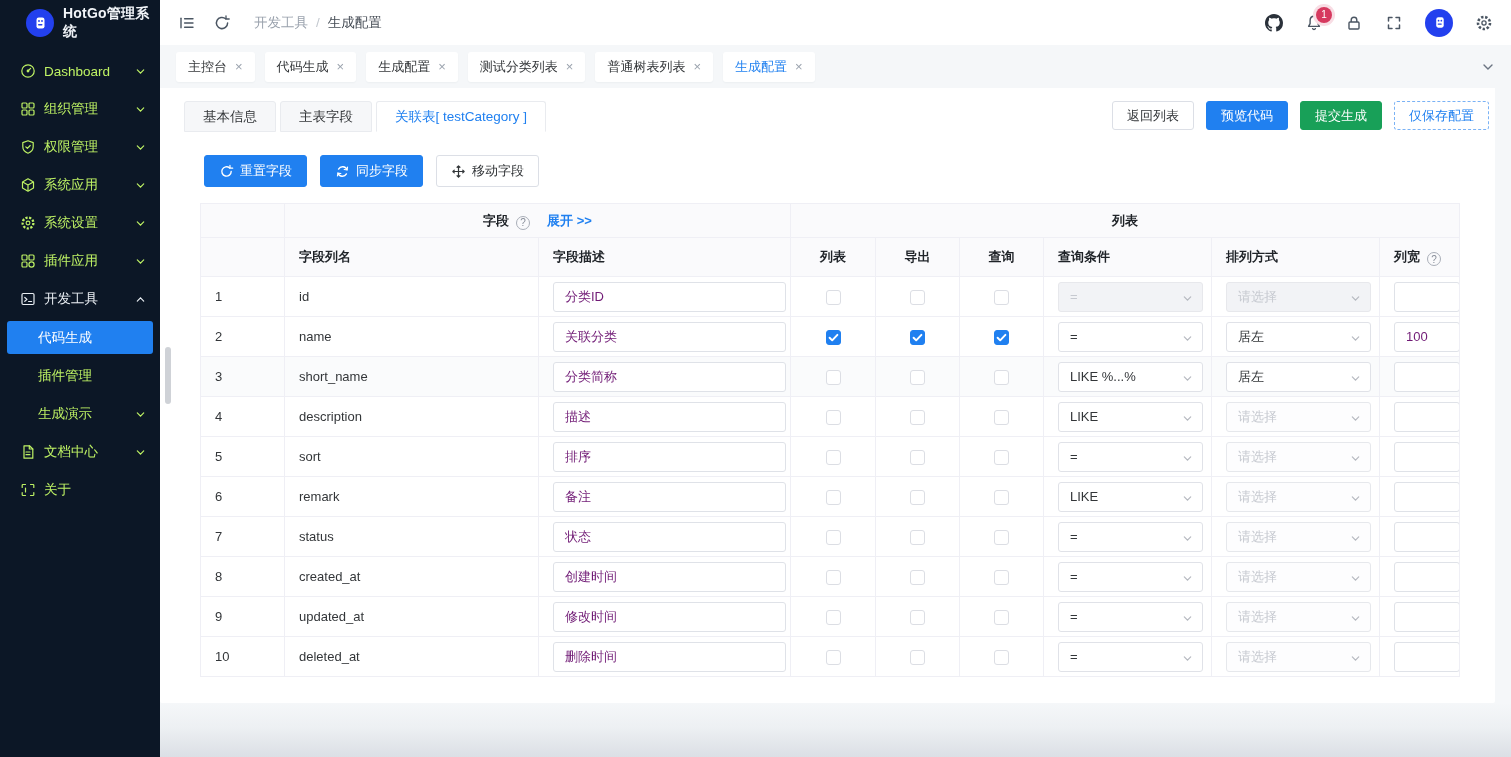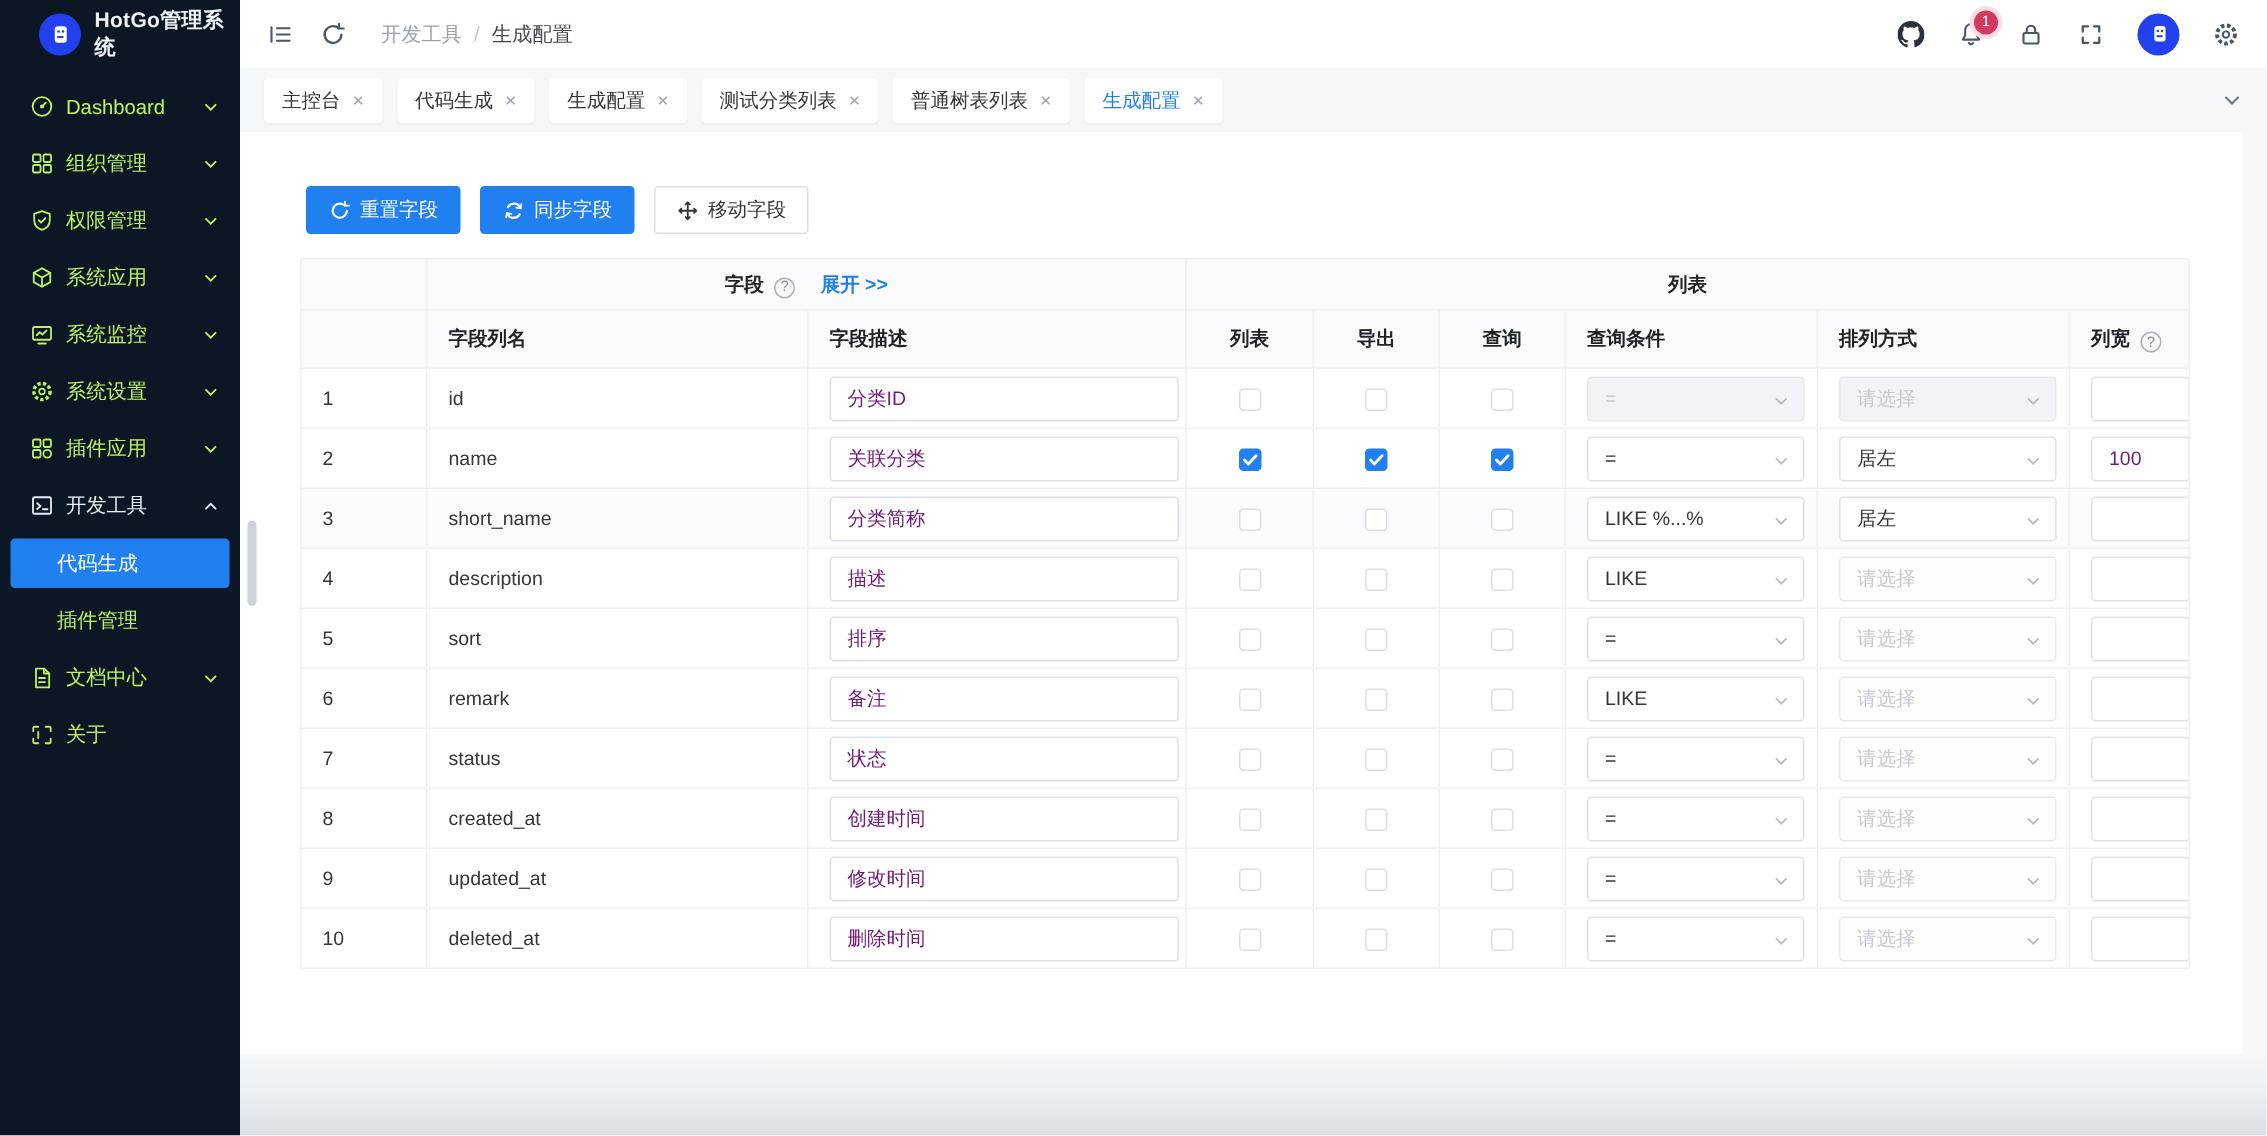--- a/index.html
+++ b/index.html
@@ -166,34 +166,20 @@
           </span>
           <span class="lbl">系统应用</span>
           <span class="chev">
             <svg viewBox="0 0 12 12" fill="none" stroke="currentColor" stroke-width="1.3" stroke-linecap="round">
               <path d="M2.5 4.2L6 7.8l3.5-3.6"></path>
             </svg>
           </span>
         </div>
         <div class="side-item">
           <span class="icn">
-            <svg viewBox="0 0 16 16" fill="none" stroke="currentColor" stroke-width="1.2">
-              <rect x="2" y="3" width="12" height="8.5" rx="1"></rect>
-              <path d="M5.5 14h5M4.5 8.5l2-2 1.8 1.5 2.7-2.6" stroke-linecap="round"></path>
-            </svg>
-          </span>
-          <span class="lbl">系统监控</span>
-          <span class="chev">
-            <svg viewBox="0 0 12 12" fill="none" stroke="currentColor" stroke-width="1.3" stroke-linecap="round">
-              <path d="M2.5 4.2L6 7.8l3.5-3.6"></path>
-            </svg>
-          </span>
-        </div>
-        <div class="side-item">
-          <span class="icn">
             <svg viewBox="0 0 16 16" fill="none" stroke="currentColor">
               <circle cx="8" cy="8" r="5.4" stroke-width="2.3" stroke-dasharray="2.2 1.5"></circle>
               <circle cx="8" cy="8" r="1.9" stroke-width="1.1"></circle>
             </svg>
           </span>
           <span class="lbl">系统设置</span>
           <span class="chev">
             <svg viewBox="0 0 12 12" fill="none" stroke="currentColor" stroke-width="1.3" stroke-linecap="round">
               <path d="M2.5 4.2L6 7.8l3.5-3.6"></path>
             </svg>
@@ -227,20 +213,28 @@
             <svg viewBox="0 0 12 12" fill="none" stroke="currentColor" stroke-width="1.3" stroke-linecap="round">
               <path d="M2.5 7.8L6 4.2l3.5 3.6"></path>
             </svg>
           </span>
         </div>
         <div class="side-item child active">
           <span class="lbl">代码生成</span>
         </div>
         <div class="side-item child">
           <span class="lbl">插件管理</span>
+        </div>
+        <div class="side-item child">
+          <span class="lbl">生成演示</span>
+          <span class="chev">
+            <svg viewBox="0 0 12 12" fill="none" stroke="currentColor" stroke-width="1.3" stroke-linecap="round">
+              <path d="M2.5 4.2L6 7.8l3.5-3.6"></path>
+            </svg>
+          </span>
         </div>
         <div class="side-item">
           <span class="icn">
             <svg viewBox="0 0 16 16" fill="none" stroke="currentColor" stroke-width="1.2" stroke-linejoin="round">
               <path d="M4 1.8h5.5L12.8 5v9.2H4z"></path>
               <path d="M9.3 1.8V5h3.5M6 8h4M6 10.7h4" stroke-linecap="round"></path>
             </svg>
           </span>
           <span class="lbl">文档中心</span>
           <span class="chev">
@@ -359,20 +353,31 @@
         <span class="tabbar-chev">
         <svg viewBox="0 0 14 14" fill="none" stroke="currentColor" stroke-width="1.4" stroke-linecap="round">
             <path d="M3 5l4 4 4-4"></path>
           </svg>
       </span>
     </div>
 
     <div class="content">
       <div class="card">
 
+        <div class="tabs-row" id="tabs-row">
+          <div class="ptab">基本信息</div>
+            <div class="ptab">主表字段</div>
+            <div class="ptab active">关联表[ testCategory ]</div>
+            <div class="head-actions" id="head-actions">
+              <button class="btn default">返回列表</button>
+              <button class="btn primary">预览代码</button>
+              <button class="btn success">提交生成</button>
+              <button class="btn dashed">仅保存配置</button>
+            </div>
+        </div>
 
         <div class="section">
           <div class="field-actions" id="field-actions">
               <button class="btn primary">
                 <span class="bicn">
                   <svg viewBox="0 0 16 16" fill="none" stroke="currentColor" stroke-width="1.5" stroke-linecap="round">
                     <path d="M13 8a5 5 0 1 1-1.7-3.8"></path>
                     <path d="M11.7 1.5v2.9h2.9" stroke-width="1.3"></path>
                   </svg>
                 </span>

